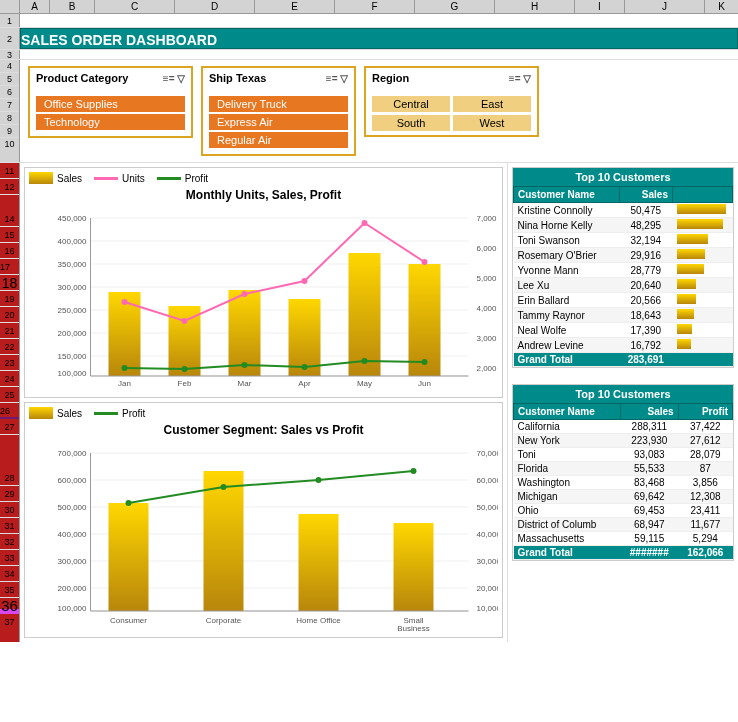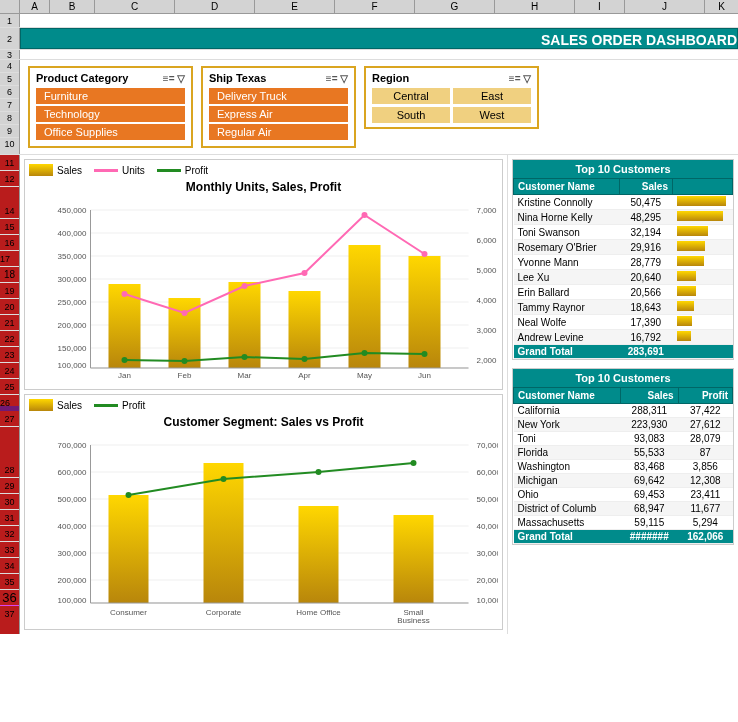--- a/index.html
+++ b/index.html
@@ -6,21 +6,21 @@
     body { font-family: Arial, sans-serif; font-size: 11px; background: #fff; }
 
     .spreadsheet { width: 738px; background: #fff; }
 
     .filter-header {
       display: flex;
       justify-content: space-between;
       align-items: center;
       font-weight: bold;
       font-size: 11px;
-      margin-bottom: 4px;
+      margin-bottom: 12px;
     }
     .filter-icons { color: #555; font-size: 10px; display: flex; gap: 2px; }
 
     .filter-item {
       background: #E87722;
       color: #fff;
       padding: 2px 8px;
       margin-bottom: 2px;
       font-size: 11px;
       display: block;
@@ -122,21 +122,21 @@
     <div style="flex:1; text-align:center; padding:1px 0;">K</div>
   </div>
 
   <div style="display:flex; border-bottom:1px solid #ddd; height:14px;">
     <div style="width:20px; background:#D3D3D3; text-align:center; font-size:9px; border-right:1px solid #999; line-height:14px;">1</div>
     <div style="flex:1;"></div>
   </div>
 
   <div style="display:flex; border-bottom:1px solid #ddd; height:22px;">
     <div style="width:20px; background:#D3D3D3; text-align:center; font-size:9px; border-right:1px solid #999; line-height:22px;">2</div>
-    <div style="flex:1; background:#008B8B; color:#fff; text-align:right; font-size:14px; font-weight:bold; line-height:22px; border:1px solid #006666;">SALES ORDER DASHBOARD</div>
+    <div style="flex:1; background:#008B8B; color:#fff; text-align:left; font-size:14px; font-weight:bold; line-height:22px; border:1px solid #006666;">SALES ORDER DASHBOARD</div>
   </div>
 
   <div style="display:flex; border-bottom:1px solid #ddd; height:10px;">
     <div style="width:20px; background:#D3D3D3; text-align:center; font-size:9px; border-right:1px solid #999;">3</div>
     <div style="flex:1;"></div>
   </div>
 
   <div style="display:flex; border-bottom:1px solid #ddd;">
     <div style="width:20px; background:#D3D3D3; border-right:1px solid #999; display:flex; flex-direction:column;">
       <div style="text-align:center; font-size:9px; border-bottom:1px solid #ddd; padding:1px 0;">4</div>
@@ -148,23 +148,22 @@
       <div style="text-align:center; font-size:9px; padding:1px 0;">10</div>
     </div>
 
     <div style="display:flex; gap:8px; padding:6px 8px; flex:1; align-items:flex-start;">
 
       <div style="border:2px solid #DAA520; padding:4px 6px; min-width:165px;">
         <div class="filter-header">
           <span>Product Category</span>
           <span class="filter-icons">≡= ▽</span>
         </div>
-        <span class="filter-item">Furniture</span>
+        <span class="filter-item">Office Supplies</span>
         <span class="filter-item">Technology</span>
-        <span class="filter-item">Office Supplies</span>
       </div>
 
       <div style="border:2px solid #DAA520; padding:4px 6px; min-width:155px;">
         <div class="filter-header">
           <span>Ship Texas</span>
           <span class="filter-icons">≡= ▽</span>
         </div>
         <span class="filter-item">Delivery Truck</span>
         <span class="filter-item">Express Air</span>
         <span class="filter-item">Regular Air</span>
@@ -188,39 +187,39 @@
   <div style="display:flex;">
 
     <div style="width:20px; background:#b91c1c; border-right:1px solid #999; flex-shrink:0;">
       <div style="text-align:center; font-size:9px; border-bottom:1px solid #ddd; height:16px; line-height:16px;">11</div>
       <div style="text-align:center; font-size:9px; border-bottom:1px solid #ddd; height:16px; line-height:16px;">12</div>
       <div style="text-align:center; font-size:12px; border-bottom:1px solid #ddd; height:16px; line-height:16px;margin-left:48px;">13</div>
       <div style="text-align:center; font-size:9px; border-bottom:1px solid #ddd; height:16px; line-height:16px;">14</div>
       <div style="text-align:center; font-size:9px; border-bottom:1px solid #ddd; height:16px; line-height:16px;">15</div>
       <div style="text-align:center; font-size:9px; border-bottom:1px solid #ddd; height:16px; line-height:16px;">16</div>
       <div style="text-align:left; font-size:9px; border-bottom:1px solid #ddd; height:16px; line-height:16px;">17</div>
-      <div style="text-align:center; font-size:10px; border-bottom:1px solid #ddd; height:16px; line-height:16px;">18</div>
+      <div style="text-align:center; font-size:14px; border-bottom:1px solid #ddd; height:16px; line-height:16px;">18</div>
       <div style="text-align:center; font-size:9px; border-bottom:1px solid #ddd; height:16px; line-height:16px;">19</div>
       <div style="text-align:center; font-size:9px; border-bottom:1px solid #ddd; height:16px; line-height:16px;">20</div>
       <div style="text-align:center; font-size:9px; border-bottom:1px solid #ddd; height:16px; line-height:16px;">21</div>
       <div style="text-align:center; font-size:9px; border-bottom:1px solid #ddd; height:16px; line-height:16px;">22</div>
       <div style="text-align:center; font-size:9px; border-bottom:1px solid #ddd; height:16px; line-height:16px;">23</div>
       <div style="text-align:center; font-size:9px; border-bottom:1px solid #ddd; height:16px; line-height:16px;">24</div>
       <div style="text-align:center; font-size:9px; border-bottom:1px solid #ddd; height:16px; line-height:16px;">25</div>
-      <div style="font-size:9px; border-bottom:5px solid #701a75; height:16px; line-height:16px;">26</div>
+      <div style="font-size:9px; border-bottom:2px solid #701a75; height:16px; line-height:16px;">26</div>
       <div style="text-align:center; font-size:9px; border-bottom:1px solid #ddd; height:16px; line-height:16px;">27</div>
       <div style="text-align:center; font-size:9px; border-bottom:1px solid #ddd; height:16px; line-height:16px;margin-top:35px;">28</div>
       <div style="text-align:center; font-size:9px; border-bottom:1px solid #ddd; height:16px; line-height:16px;">29</div>
       <div style="text-align:center; font-size:9px; border-bottom:1px solid #ddd; height:16px; line-height:16px;">30</div>
       <div style="text-align:center; font-size:9px; border-bottom:1px solid #ddd; height:16px; line-height:16px;">31</div>
       <div style="text-align:center; font-size:9px; border-bottom:1px solid #ddd; height:16px; line-height:16px;">32</div>
       <div style="text-align:center; font-size:9px; border-bottom:1px solid #ddd; height:16px; line-height:16px;">33</div>
       <div style="text-align:center; font-size:9px; border-bottom:1px solid #ddd; height:16px; line-height:16px;">34</div>
       <div style="text-align:center; font-size:9px; border-bottom:1px solid #ddd; height:16px; line-height:16px;">35</div>
-      <div style="text-align:center; font-size:13px; border-bottom:1px solid #d946ef; height:16px; line-height:16px;">36</div>
+      <div style="text-align:center; font-size:15px; border-bottom:5px solid #d946ef; height:16px; line-height:16px;">36</div>
       <div style="text-align:center; font-size:9px; height:16px; line-height:16px;">37</div>
     </div>
 
     <div style="flex:1; display:flex; flex-direction:column; gap:4px; padding:4px; border-right:1px solid #ddd;">
 
       <div class="chart-container">
         
         <div class="chart-legend">
           <div class="legend-item">
             <div class="legend-swatch gold"></div>
@@ -368,21 +367,21 @@
           <text x="365" y="182" font-size="8" text-anchor="middle" fill="#555">Small</text>
           <text x="365" y="190" font-size="8" text-anchor="middle" fill="#555">Business</text>
 
           <line x1="42" y1="170" x2="420" y2="170" stroke="#999" stroke-width="1"></line>
           <line x1="42" y1="12" x2="42" y2="170" stroke="#999" stroke-width="1"></line>
         </svg>
       </div>
 
     </div>
 
-    <div style="width:230px; display:flex; flex-direction:column; gap:8px; padding:4px;">
+    <div style="width:230px; display:flex; flex-direction:column; gap:16px; padding:4px;">
 
       <div class="customers-table">
         <div class="customers-header">Top 10 Customers</div>
         <table>
           <thead>
             <tr>
               <th>Customer Name</th>
               <th class="right">Sales</th>
               <th style="width:60px; background:#008B8B; border:1px solid #006666;"></th>
             </tr>

